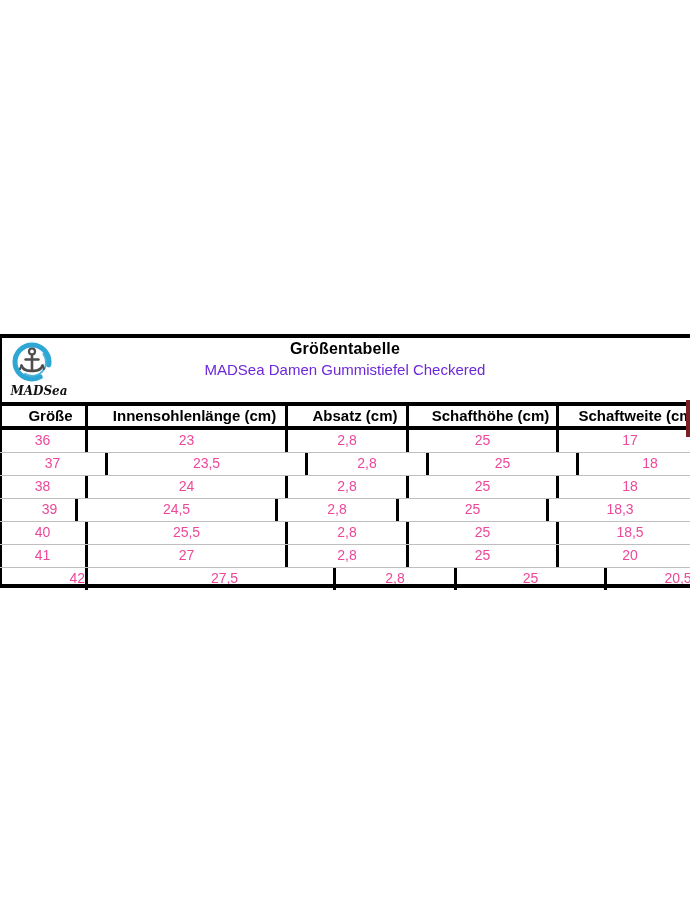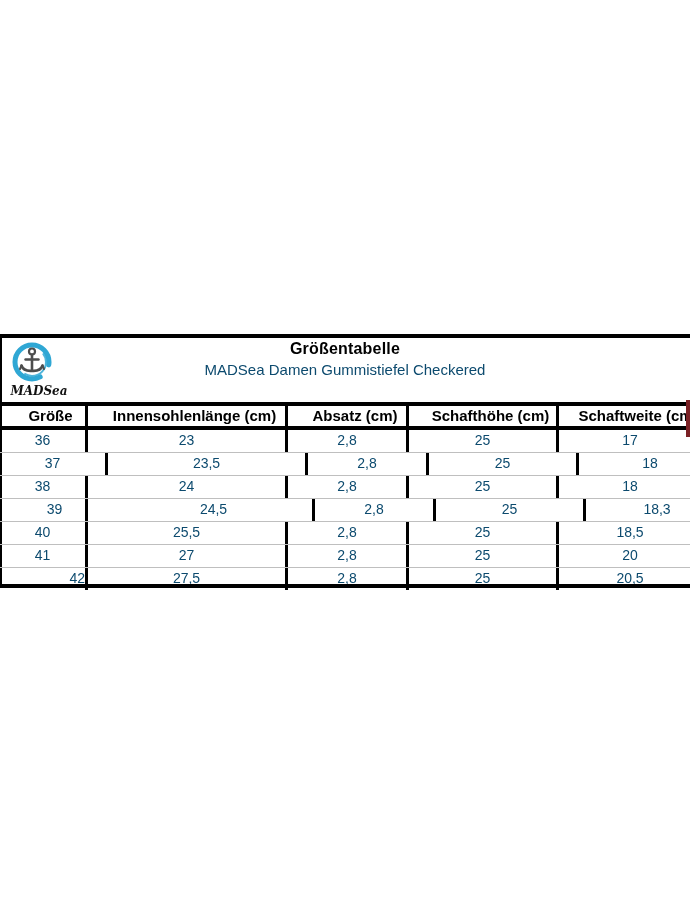--- a/index.html
+++ b/index.html
@@ -17,42 +17,42 @@
   .hline.top    { top: 0; }
   .hline.mid1   { top: 68px; }
   .hline.mid2   { top: 92px; }
   .hline.bottom { top: 250px; }
   .vline-left { position: absolute; left: 0; top: 0; width: 2px; height: 254px; background: #000000; }
 
   
   .head-band { position: absolute; left: 0; top: 4px; width: 690px; height: 64px; }
   .titles { position: absolute; left: 0; top: 0; width: 690px; text-align: center; }
   .chart-title { font-size: 16px; font-weight: bold; color: #000000; line-height: 22px; letter-spacing: 0.2px; }
-  .chart-subtitle { font-size: 15px; font-weight: normal; color: #0c4a6e; line-height: 20px; }
+  .chart-subtitle { font-size: 15px; font-weight: normal; color: #6d28d9; line-height: 20px; }
 
   .logo { position: absolute; left: 7px; top: 1px; width: 64px; height: 70px; }
   .logo svg { display: block; }
   .brand-name {
     position: absolute; left: 0; top: 45px; width: 64px;
     font-family: "DejaVu Serif", serif;
     font-style: italic; font-weight: bold;
     font-size: 12px; color: #111111; text-align: center;
     letter-spacing: 0px; white-space: nowrap;
   }
 
   
   .col-headers { position: absolute; left: 0; top: 72px; height: 20px; display: flex; }
   .cell { box-sizing: border-box; border-right: 3px solid #000000; text-align: center; overflow: visible; white-space: nowrap; flex: 0 0 auto; }
   .hcell { font-size: 15px; font-weight: bold; color: #000000; line-height: 20px; height: 20px; padding-left: 16px; }
 
   
   .tbody { position: absolute; left: 0; top: 96px; }
   .trow { display: flex; height: 22px; border-bottom: 1px solid #bfbfbf; }
   .trow.last { border-bottom: none; }
-  .dcell { font-size: 14px; font-weight: normal; color: #0c4a6e; line-height: 21px; height: 22px; }
+  .dcell { font-size: 14px; font-weight: normal; color: #ec4899; line-height: 21px; height: 22px; }
 
   .red-strip { position: absolute; left: 686px; top: 400px; width: 4px; height: 37px; background: #7b2125; }
 </style>
 </head>
 <body>
 
 <div class="stage">
   <div class="size-chart">
 
     <div class="hline top"></div>
@@ -112,43 +112,43 @@
           <div class="cell dcell" style="width: 145px;">18</div>
         </div>
         <div class="trow">
           <div class="cell dcell" style="width: 88px;">38</div>
           <div class="cell dcell" style="width: 200px;">24</div>
           <div class="cell dcell" style="width: 121px;">2,8</div>
           <div class="cell dcell" style="width: 150px;">25</div>
           <div class="cell dcell" style="width: 145px;">18</div>
         </div>
         <div class="trow">
-          <div class="cell dcell" style="width: 88px; padding-left: 24px;">39</div>
-          <div class="cell dcell" style="width: 200px; margin-left: 27px;">24,5</div>
+          <div class="cell dcell" style="width: 78px; padding-left: 24px;">39</div>
+          <div class="cell dcell" style="width: 200px;">24,5</div>
           <div class="cell dcell" style="width: 121px;">2,8</div>
           <div class="cell dcell" style="width: 150px;">25</div>
           <div class="cell dcell" style="width: 145px;">18,3</div>
         </div>
         <div class="trow">
           <div class="cell dcell" style="width: 88px;">40</div>
           <div class="cell dcell" style="width: 200px;">25,5</div>
           <div class="cell dcell" style="width: 121px;">2,8</div>
           <div class="cell dcell" style="width: 150px;">25</div>
           <div class="cell dcell" style="width: 145px;">18,5</div>
         </div>
         <div class="trow">
           <div class="cell dcell" style="width: 88px;">41</div>
           <div class="cell dcell" style="width: 200px;">27</div>
           <div class="cell dcell" style="width: 121px;">2,8</div>
           <div class="cell dcell" style="width: 150px;">25</div>
           <div class="cell dcell" style="width: 145px;">20</div>
         </div>
         <div class="trow last">
           <div class="cell dcell" style="width: 88px; text-align: right;">42</div>
-          <div class="cell dcell" style="width: 200px;">27,5</div>
+          <div class="cell dcell" style="width: 220px; margin-left: 28px;">27,5</div>
           <div class="cell dcell" style="width: 121px;">2,8</div>
           <div class="cell dcell" style="width: 150px;">25</div>
           <div class="cell dcell" style="width: 145px;">20,5</div>
         </div>
       </div>
 
     <div class="hline bottom"></div>
   </div>
 
   <div class="red-strip"></div>

